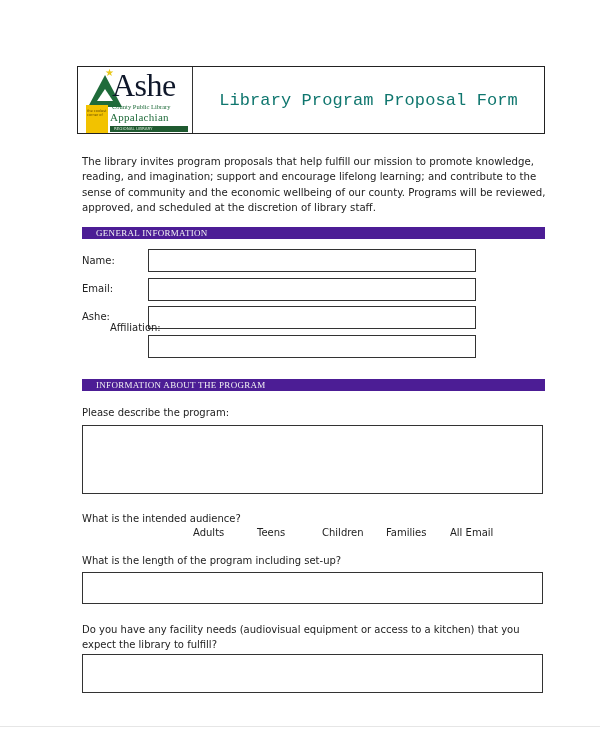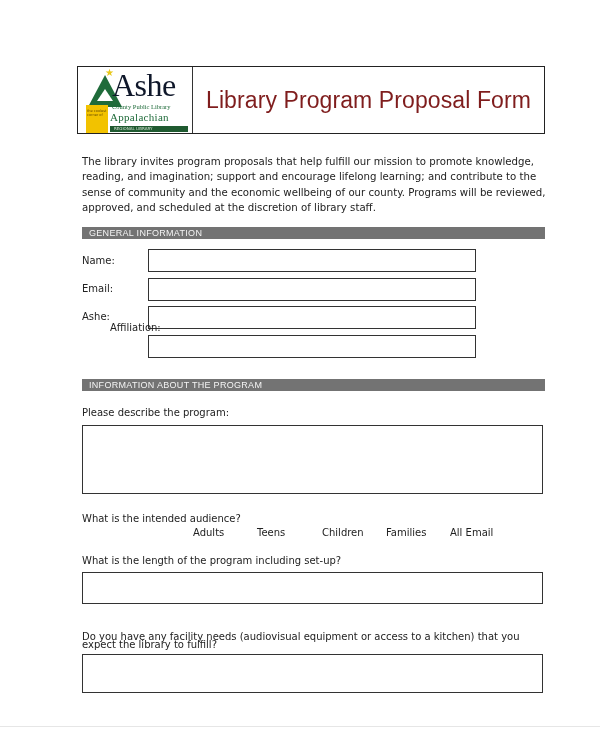--- a/index.html
+++ b/index.html
@@ -16,21 +16,21 @@
       border: 1.5px solid #222; display: flex;
     }
     .logo-cell {
       width: 115px; height: 100%; border-right: 1.5px solid #333;
       position: relative; overflow: hidden;
     }
     .title-cell {
       flex: 1; display: flex; align-items: center; justify-content: center;
     }
     .form-title {
-      font-family: Liberation Sans, sans-serif; font-size: 23px; color: #7f1d1d;
+      font-family: Liberation Mono, monospace; font-size: 17px; color: #0f766e;
       letter-spacing: 0.1px;
     }
 
     
     .logo-star { position: absolute; left: 27px; top: 1px; color: #e8c81a; font-size: 10px; line-height: 10px; }
     .logo-tree {
       position: absolute; left: 10px; top: 8px; width: 0; height: 0;
       border-left: 17px solid transparent; border-right: 17px solid transparent;
       border-bottom: 32px solid #1f6b3a;
     }
@@ -66,23 +66,23 @@
 
     
     .intro {
       position: absolute; left: 82px; top: 154px; width: 464px;
       font-size: 10.2px; line-height: 15.3px; color: #222;
       font-family: "DejaVu Sans", sans-serif;
     }
 
     
     .section-bar {
-      position: absolute; left: 82px; width: 463px; height: 12px; background: #737373;
-      color: #f4f4f4; font-size: 9px; line-height: 12px; padding-left: 7px; letter-spacing: 0.3px;
-      font-family: Liberation Sans, sans-serif;
+      position: absolute; left: 82px; width: 463px; height: 12px; background: #4c1d95;
+      color: #f4f4f4; font-size: 9px; line-height: 12px; padding-left: 14px; letter-spacing: 0.3px;
+      font-family: Liberation Serif, serif;
     }
 
     
     .field-label {
       position: absolute; left: 82px; font-size: 10px; color: #222;
       font-family: "DejaVu Sans", sans-serif;
     }
     .field-input {
       position: absolute; left: 148px; width: 328px; height: 23px;
       border: 1.5px solid #333; background: #fff;
@@ -151,18 +151,18 @@
   <span class="question" style="top:511px;">What is the intended audience?</span>
   <span class="audience-opt" style="left:147px;">Adults</span>
   <span class="audience-opt" style="left:211px;">Teens</span>
   <span class="audience-opt" style="left:276px;">Children</span>
   <span class="audience-opt" style="left:340px;">Families</span>
   <span class="audience-opt" style="left:404px;">All Email</span>
 
   <span class="question" style="top:553px;">What is the length of the program including set-up?</span>
   <div class="box-large" style="top:572px; height:32px;"></div>
 
-  <span class="question" style="top:622px;margin-top:7px;">Do you have any facility needs (audiovisual equipment or access to a kitchen) that you</span>
+  <span class="question" style="top:622px;">Do you have any facility needs (audiovisual equipment or access to a kitchen) that you</span>
   <span class="question" style="top:637px;">expect the library to fulfill?</span>
   <div class="box-large" style="top:654px; height:39px;"></div>
 
   <div class="bottom-rule"></div>
 </div>
 
 </body></html>

